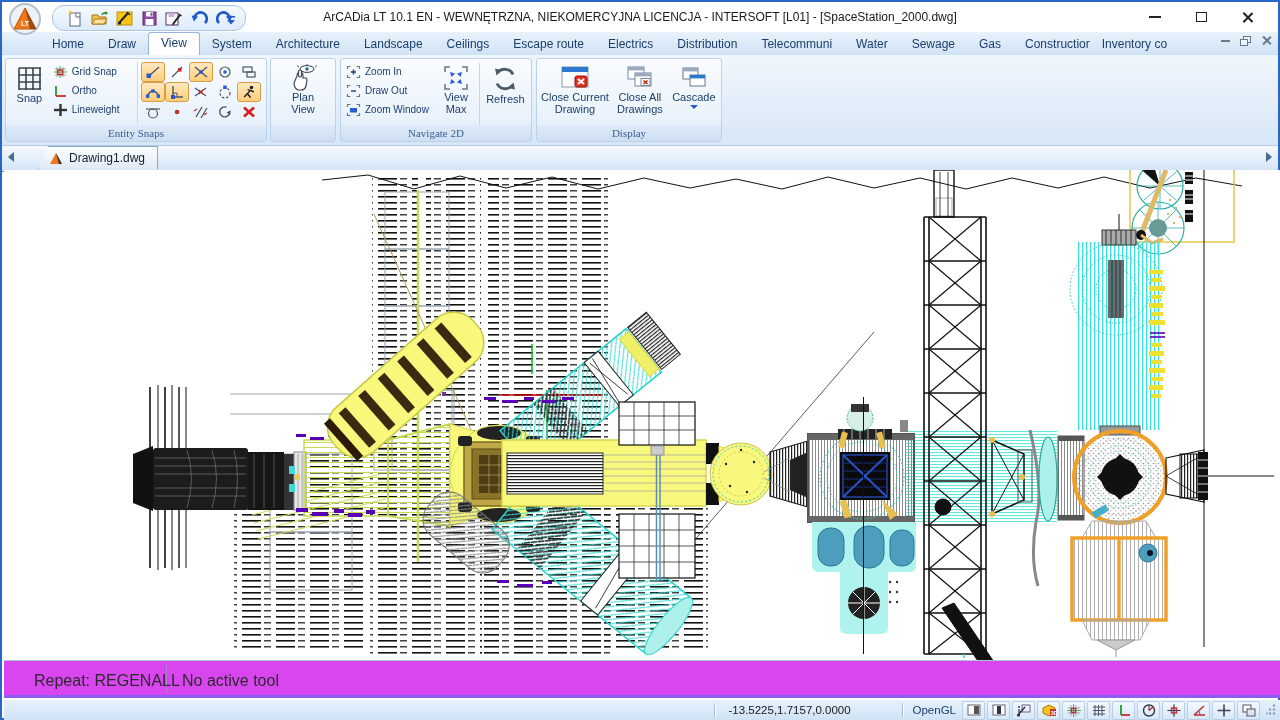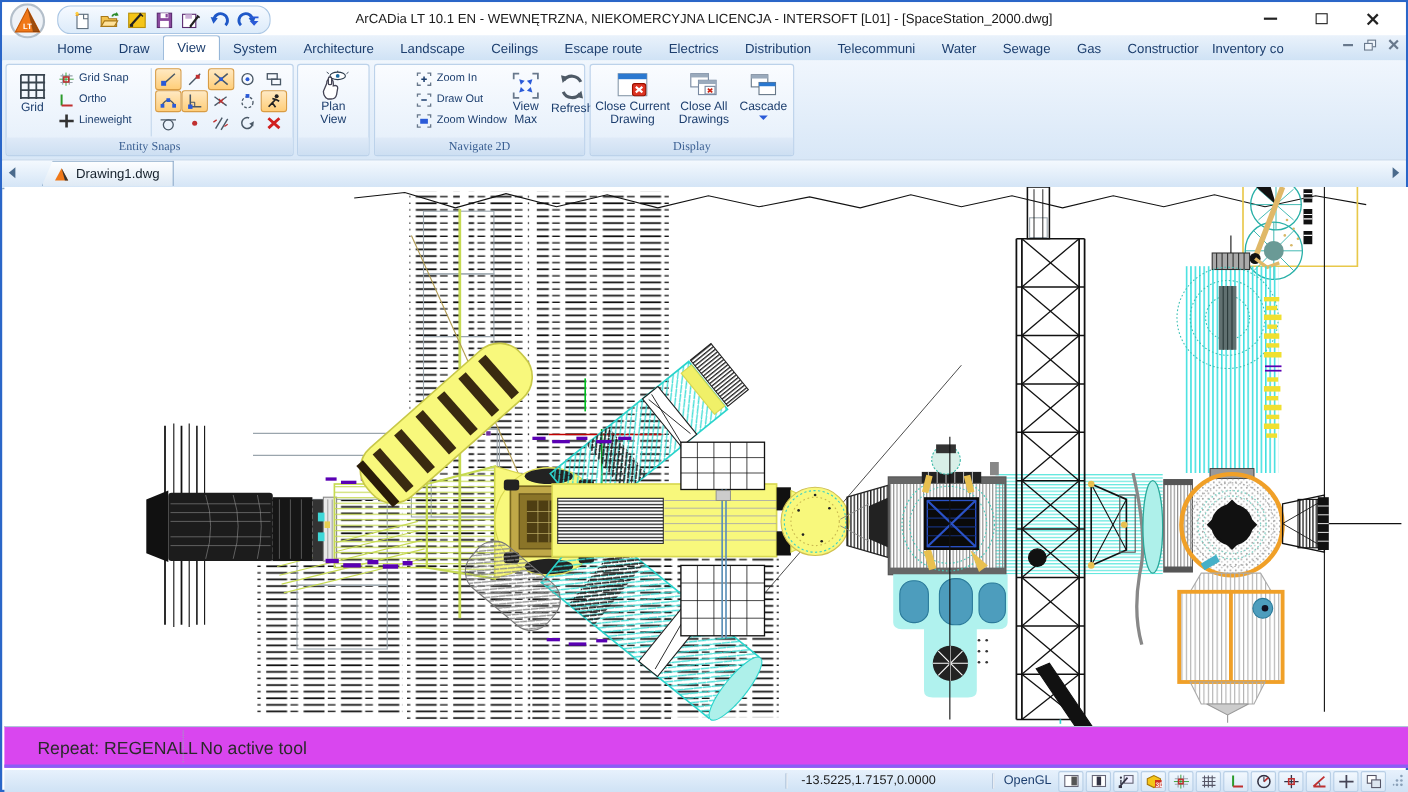--- a/index.html
+++ b/index.html
@@ -204,21 +204,21 @@
 
     <div class="rgroup" style="left:3px;width:262px;">
       <div style="display:flex;height:66px;padding:1px 2px;">
         <div class="bigbtn" style="width:44px;">
           <svg width="28" height="28">
               <g stroke="#39454f" stroke-width="1.6">
                 <path d="M4,4 H26 M4,11 H26 M4,18 H26 M4,25 H26"></path>
                 <path d="M4,4 V26 M11,4 V26 M18,4 V26 M25,4 V26"></path>
               </g>
             </svg>
-          <span>Grid</span>
+          <span>Snap</span>
         </div>
         <div style="width:86px;padding-top:2px;">
           <div class="smallbtn">
             <svg width="15" height="14">
                 <g stroke="#98a2ac" stroke-width="1">
                   <path d="M2,4 H13 M2,10 H13 M4,2 V12 M10,2 V12"></path>
                 </g>
                 <path d="M7,1 V13 M1,7 H14" stroke="#2a9a2a" stroke-width="0.8"></path>
                 <rect x="5" y="5" width="4.5" height="4.5" fill="none" stroke="#c03030" stroke-width="1.4"></rect>
               </svg>
@@ -348,21 +348,21 @@
           <circle cx="18" cy="5" r="1.7" fill="#1a6aa0"></circle>
           <path d="M10,3 L8,1.5 M26,3 L28,1.5 M18,1.5 V0" stroke="#2a3a4a" stroke-width="0.8"></path>
           <path d="M8,12 q0,-4 3,-4 q3,0 3,4 l0,2 q4,-1 4,2 l-1,6 q-1,4 -5,4 l-3,0 q-4,-2 -4,-7 z" fill="#fff" stroke="#445" stroke-width="1.2"></path>
           <rect x="9.5" y="6" width="3" height="7" rx="1.4" fill="#fff" stroke="#445" stroke-width="1.2"></rect>
         </svg>
         <span style="width:36px;">Plan View</span>
       </div>
       <div class="glabel"></div>
     </div>
 
-    <div class="rgroup" style="left:338px;width:192px;padding-left:32px;">
+    <div class="rgroup" style="left:338px;width:192px;">
       <div style="display:flex;height:66px;padding:2px 3px;">
         <div style="width:102px;padding-top:1px;">
           <div class="smallbtn">
             <svg width="15" height="14">
                 <path d="M1.5,4 V1.5 H4.5 M10.5,1.5 H13.5 V4 M13.5,10 V12.5 H10.5 M4.5,12.5 H1.5 V10" fill="none" stroke="#68788c" stroke-width="1.2"></path>
                 <path d="M7.5,4.5 V9.5 M5,7 H10" stroke="#1c3e6e" stroke-width="1.4"></path>
               </svg>
             <span>Zoom In</span>
           </div>
           <div class="smallbtn">

